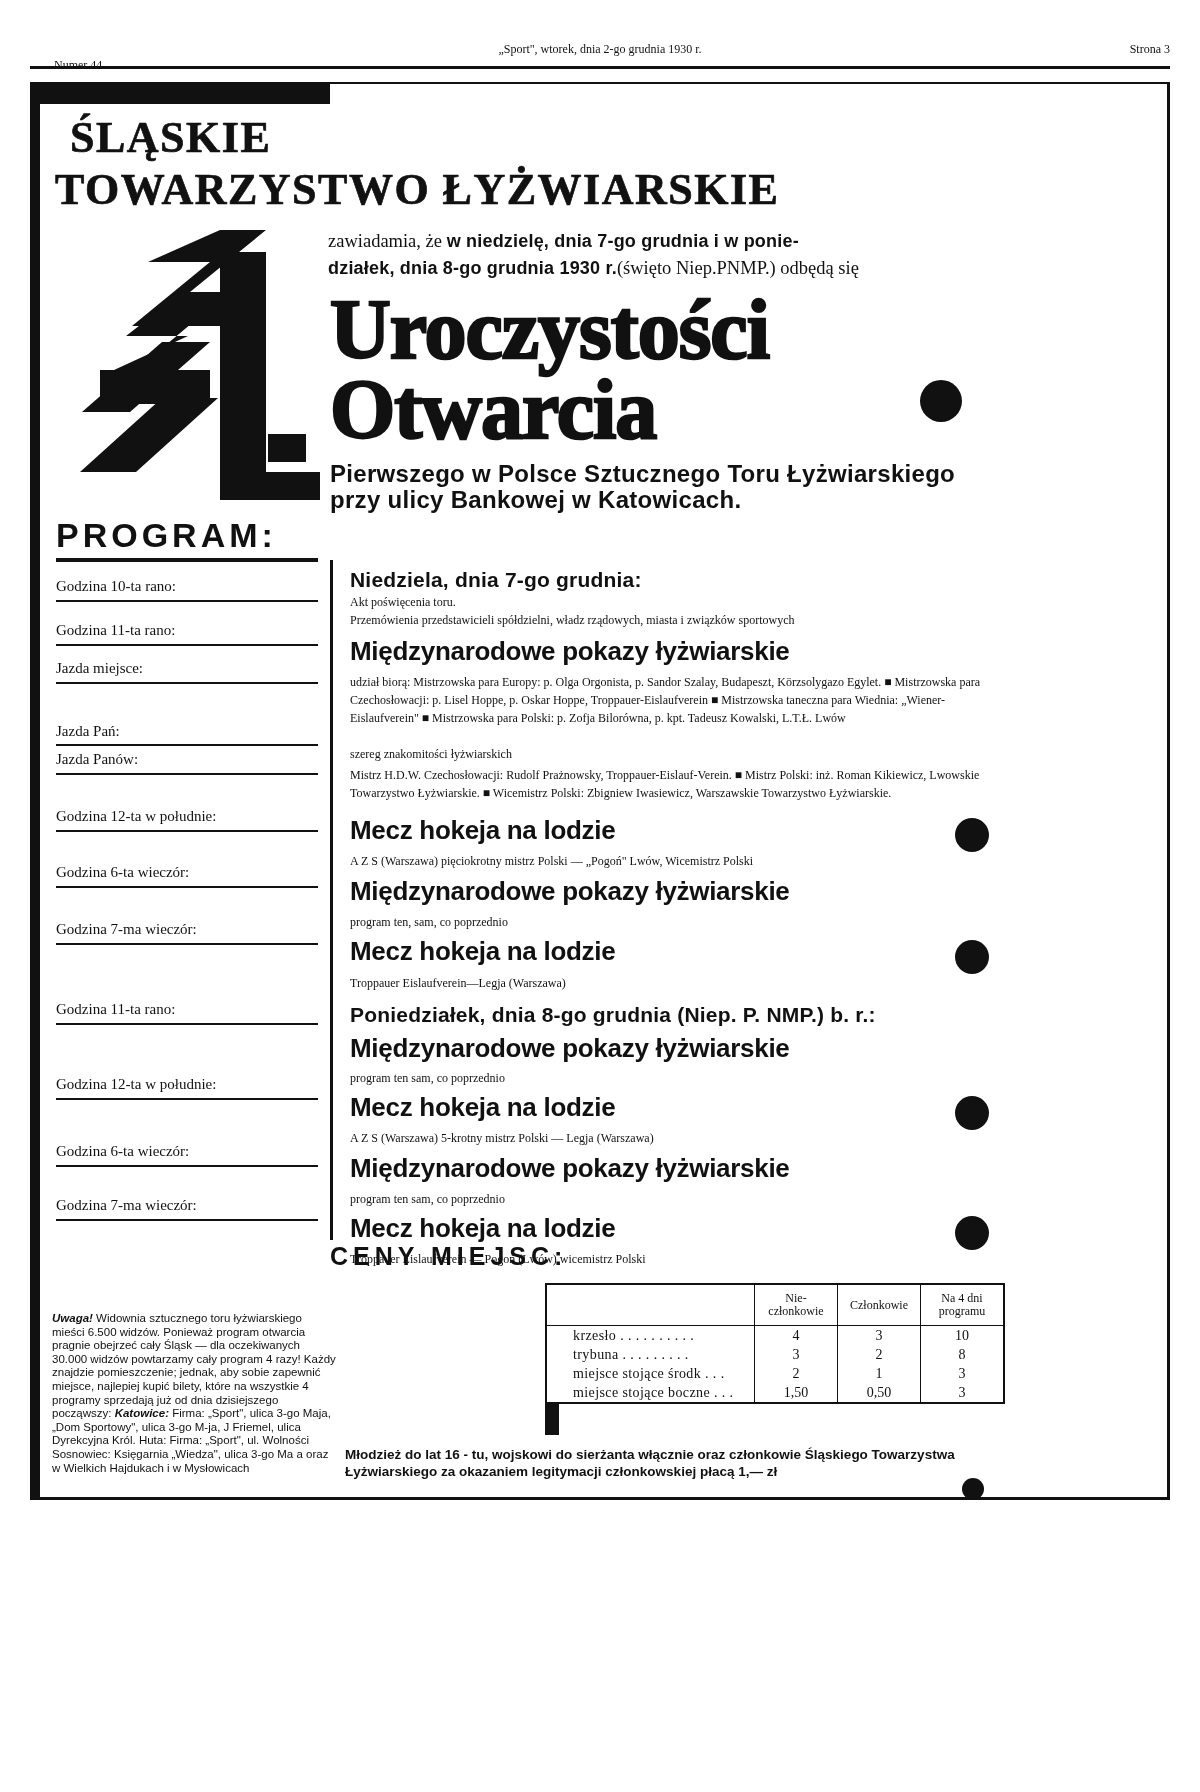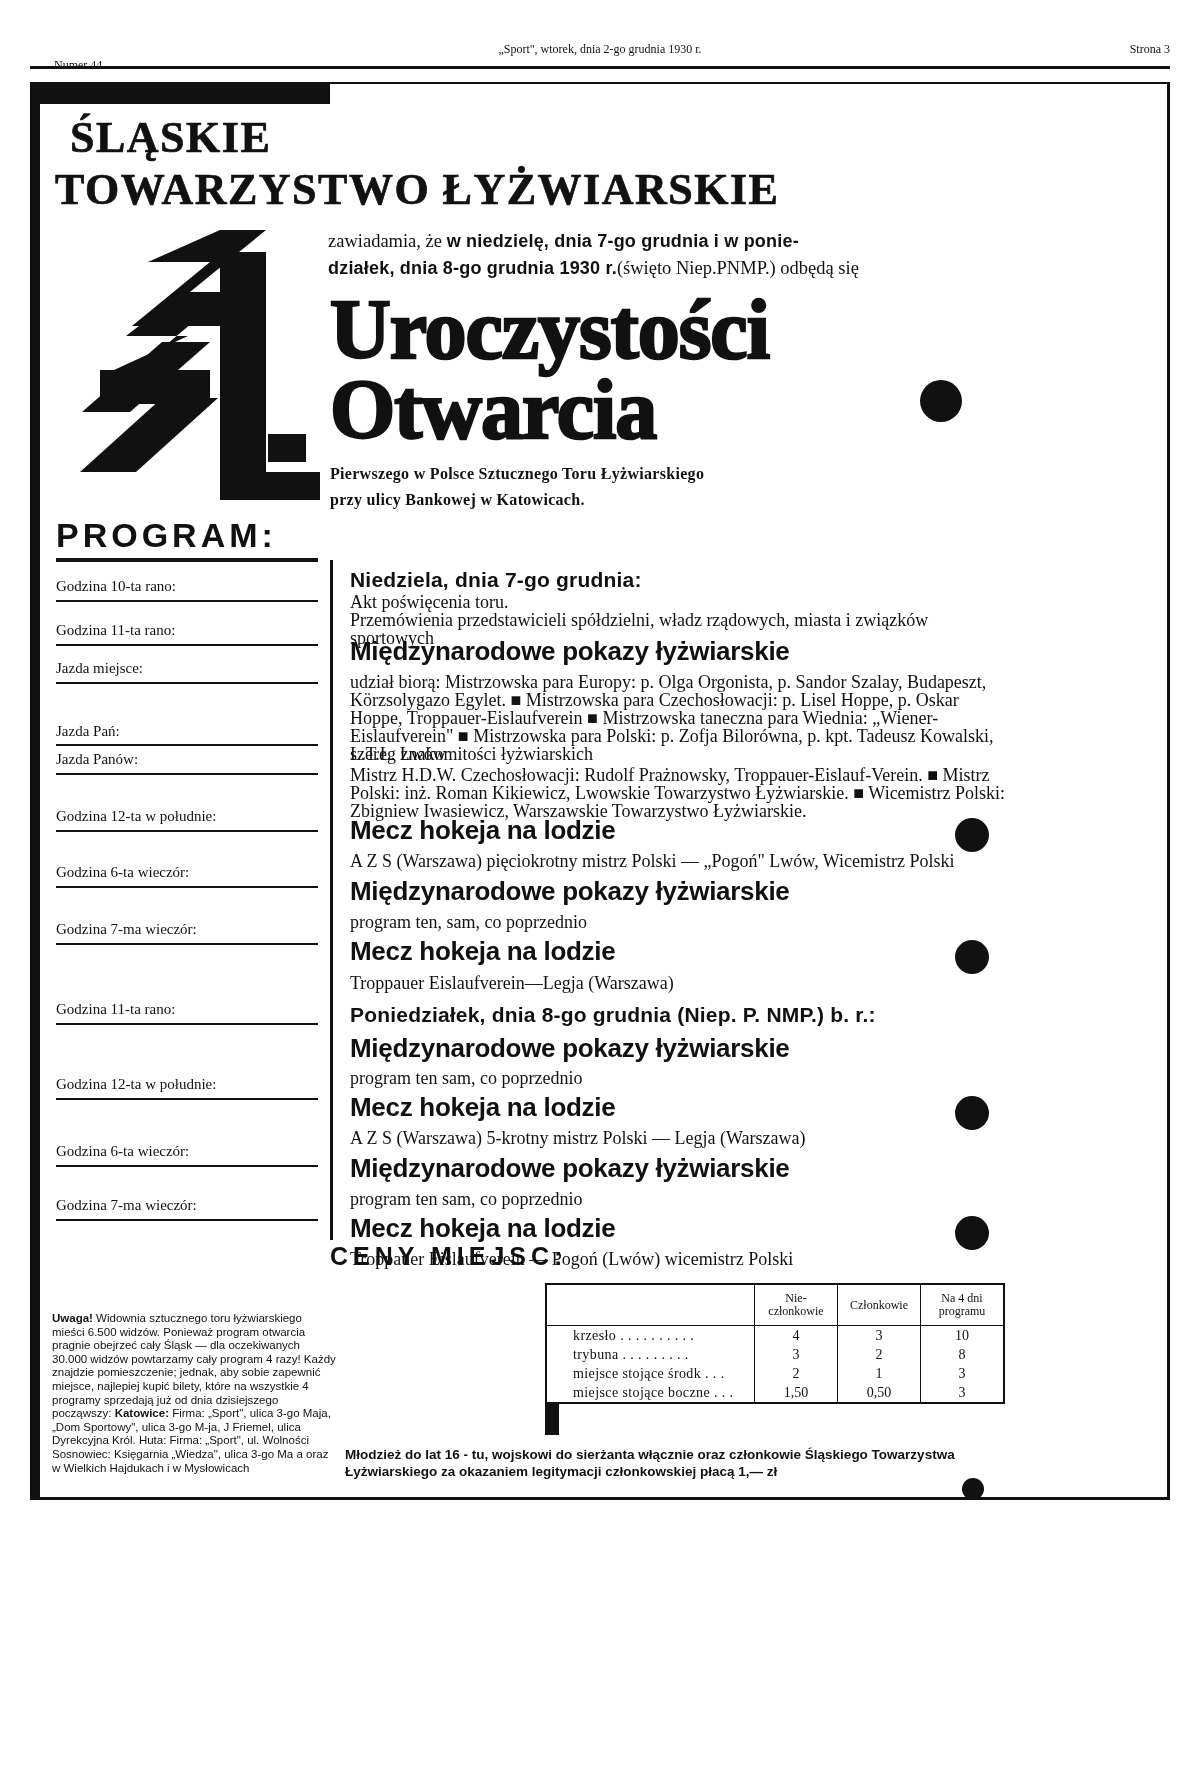--- a/index.html
+++ b/index.html
@@ -45,22 +45,22 @@
   
   .huge{position:absolute;left:330px;font-family:"Liberation Serif",serif;
         font-weight:bold;font-size:84px;letter-spacing:-1px;line-height:84px;
         -webkit-text-stroke:2.6px #111;}
   .huge1{top:288px;}
   .huge2{top:368px;}
   .dot{position:absolute;border-radius:50%;background:#111;}
 
   
   .sub{position:absolute;left:330px;width:690px;
-       font-family:Liberation Serif, serif;font-weight:bold;
-       font-size:16px;line-height:26px;letter-spacing:.3px;}
+       font-family:Liberation Sans, sans-serif;font-weight:bold;
+       font-size:24px;line-height:26px;letter-spacing:.3px;}
   .sub1{top:461px;}
   .sub2{top:487px;}
 
   
   .proghead{position:absolute;left:56px;top:516px;
     font-family:"Liberation Sans",sans-serif;font-weight:bold;font-size:34px;
     letter-spacing:4px;}
   .proghead-rule{position:absolute;left:56px;top:558px;width:262px;height:4px;background:#111;}
 
   
@@ -69,33 +69,33 @@
   
   .prow{position:absolute;left:56px;width:258px;font-size:15px;
         font-family:"Liberation Serif",serif;}
   .prow span{display:block;padding-bottom:3px;}
   .prule{position:absolute;left:56px;width:262px;height:2px;background:#111;}
 
   
   .rc{position:absolute;left:350px;width:660px;}
   .dayhead{font-family:"Liberation Sans",sans-serif;font-weight:bold;
            font-size:21px;letter-spacing:.2px;}
-  .small{font-size:18px;line-height:18px;font-family:"Liberation Serif",serif;}
+  .small{font-size:12px;line-height:18px;font-family:"Liberation Serif",serif;}
   .bighead{font-family:"Liberation Sans",sans-serif;font-weight:bold;
            font-size:26px;letter-spacing:-.3px;line-height:36px;}
 
   
   .ceny{position:absolute;left:330px;top:1242px;
         font-family:"Liberation Sans",sans-serif;font-weight:bold;
         font-size:25px;letter-spacing:5px;}
 
   
   .uwaga{position:absolute;left:52px;top:1312px;width:285px;font-size:11.5px;
          line-height:13.6px;font-family:"Liberation Sans",sans-serif;}
-  .uwaga b{font-weight:bold;}
+  .uwaga b{font-weight:bold;font-style:italic;}
 
   
   .ptable{position:absolute;left:545px;top:1283px;width:460px;
           border:2px solid #111;box-sizing:border-box;background:#fff;}
   .ptable table{border-collapse:collapse;width:100%;font-family:"Liberation Serif",serif;}
   .ptable td,.ptable th{border-left:1px solid #111;padding:1px 4px;font-weight:normal;}
   .ptable thead th{border-bottom:1.5px solid #111;font-size:12px;line-height:13px;
                    text-align:center;vertical-align:middle;height:38px;}
   .ptable tbody td{font-size:14px;height:17px;}
   .pname{text-align:left;padding-left:26px !important;border-left:none !important;

